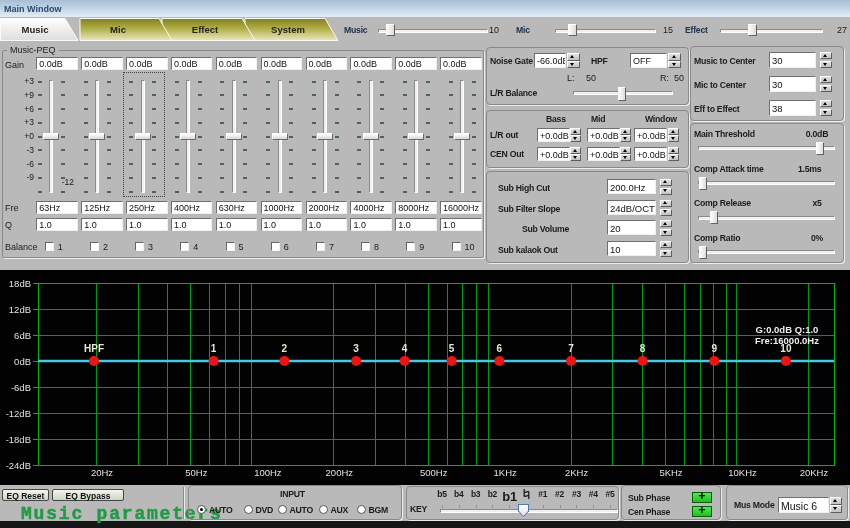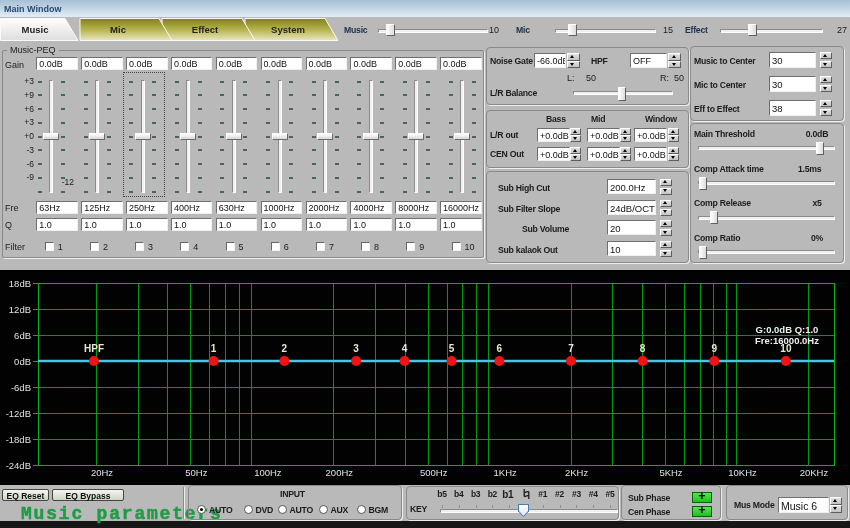--- a/index.html
+++ b/index.html
@@ -295,21 +295,21 @@
 <div class="fld" style="left:260.6px;top:201px;width:41.5px;height:13px;">1000Hz</div>
 <div class="fld" style="left:260.6px;top:218px;width:41.5px;height:13px;">1.0</div>
 <div class="fld" style="left:305.5px;top:201px;width:41.5px;height:13px;">2000Hz</div>
 <div class="fld" style="left:305.5px;top:218px;width:41.5px;height:13px;">1.0</div>
 <div class="fld" style="left:350.4px;top:201px;width:41.5px;height:13px;">4000Hz</div>
 <div class="fld" style="left:350.4px;top:218px;width:41.5px;height:13px;">1.0</div>
 <div class="fld" style="left:395.3px;top:201px;width:41.5px;height:13px;">8000Hz</div>
 <div class="fld" style="left:395.3px;top:218px;width:41.5px;height:13px;">1.0</div>
 <div class="fld" style="left:440.1px;top:201px;width:41.5px;height:13px;">16000Hz</div>
 <div class="fld" style="left:440.1px;top:218px;width:41.5px;height:13px;">1.0</div>
-<div class="nlbl" style="left:5px;top:242px;">Filter</div>
+<div class="nlbl" style="left:5px;top:242px;">Balance</div>
 <div class="cb" style="left:44.7px;top:242px;"></div>
 <div class="nlbl" style="left:57.7px;top:242px;">1</div>
 <div class="cb" style="left:89.9px;top:242px;"></div>
 <div class="nlbl" style="left:102.9px;top:242px;">2</div>
 <div class="cb" style="left:135.1px;top:242px;"></div>
 <div class="nlbl" style="left:148.1px;top:242px;">3</div>
 <div class="cb" style="left:180.3px;top:242px;"></div>
 <div class="nlbl" style="left:193.3px;top:242px;">4</div>
 <div class="cb" style="left:225.5px;top:242px;"></div>
 <div class="nlbl" style="left:238.5px;top:242px;">5</div>
@@ -508,21 +508,21 @@
 <div class="radio" style="left:318.5px;top:504.5px;"></div>
 <div class="lbl" style="left:330.5px;top:504.5px;">AUX</div>
 <div class="radio" style="left:356.5px;top:504.5px;"></div>
 <div class="lbl" style="left:368.5px;top:504.5px;">BGM</div>
 <div class="grp" style="left:406px;top:486px;width:213px;height:34px;"></div>
 <div class="lbl" style="left:410px;top:504px;">KEY</div>
 <div class="lbl" style="left:435.0px;top:489px;width:14px;text-align:center;font-size:8.5px;">b5</div>
 <div class="lbl" style="left:451.8px;top:489px;width:14px;text-align:center;font-size:8.5px;">b4</div>
 <div class="lbl" style="left:468.6px;top:489px;width:14px;text-align:center;font-size:8.5px;">b3</div>
 <div class="lbl" style="left:485.4px;top:489px;width:14px;text-align:center;font-size:8.5px;">b2</div>
-<div class="lbl" style="left:502.2px;top:489px;width:14px;text-align:left;font-size:10px;">b1</div>
+<div class="lbl" style="left:502.2px;top:489px;width:14px;text-align:center;font-size:13px;">b1</div>
 <svg class="abs" style="left:522.5px;top:488.5px;" width="7" height="10" viewBox="0 0 7 10">
       <path d="M1.2 0v7.4M5.8 2.6v7.4M1.2 3.6L5.8 2.4M1.2 7.6L5.8 6.4" stroke="#1c1c1c" stroke-width="1.3" fill="none"></path>
     </svg>
 <div class="lbl" style="left:535.8px;top:489px;width:14px;text-align:center;font-size:8.5px;">#1</div>
 <div class="lbl" style="left:552.6px;top:489px;width:14px;text-align:center;font-size:8.5px;">#2</div>
 <div class="lbl" style="left:569.4px;top:489px;width:14px;text-align:center;font-size:8.5px;">#3</div>
 <div class="lbl" style="left:586.2px;top:489px;width:14px;text-align:center;font-size:8.5px;">#4</div>
 <div class="lbl" style="left:603.0px;top:489px;width:14px;text-align:center;font-size:8.5px;">#5</div>
 <div class="htrack" style="left:440px;top:509px;width:176px;"></div>
 <div class="abs" style="left:442.0px;top:505px;width:1px;height:3px;background:#8f8f8f;"></div>

